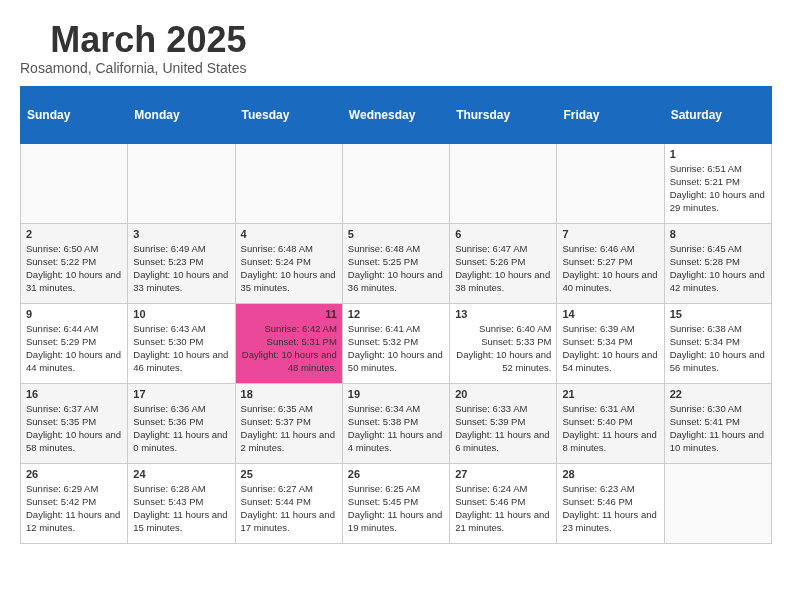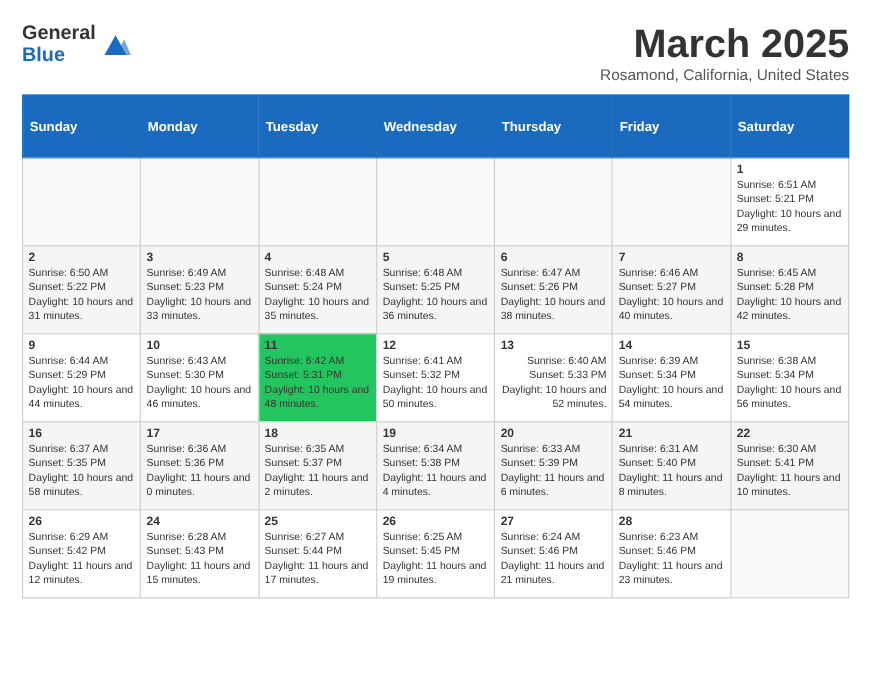--- a/index.html
+++ b/index.html
@@ -101,30 +101,20 @@
     }
     .calendar thead tr th {
       background-color: #1a6bbf;
     }
   </style>
 </head>
 <body>
 
 <div class="page">
   <div class="header">
-    <div class="logo">
-      <div class="logo-text">
-        <span class="logo-general">General</span>
-        <span class="logo-blue">Blue</span>
-      </div>
-      <svg class="logo-icon" viewBox="0 0 28 28">
-        <polygon points="4,24 14,6 24,24" fill="#1a6bbf"></polygon>
-        <polygon points="14,24 22,10 28,24" fill="#1a6bbf" opacity="0.6"></polygon>
-      </svg>
-    </div>
     <div class="title-block">
       <div class="month-title">March 2025</div>
       <div class="location">Rosamond, California, United States</div>
     </div>
   </div>
 
   <table class="calendar">
     <thead>
       <tr>
       <th>Sunday</th>
@@ -201,21 +191,21 @@
             <div class="day-info" style="white-space: pre-line;">Sunrise: 6:44 AM
 Sunset: 5:29 PM
 Daylight: 10 hours and 44 minutes.</div>
           </td>
           <td style="background-color: rgb(255, 255, 255);">
             <span class="day-num">10</span>
             <div class="day-info" style="white-space: pre-line;">Sunrise: 6:43 AM
 Sunset: 5:30 PM
 Daylight: 10 hours and 46 minutes.</div>
           </td>
-          <td style="background-color: #22c55e;">
+          <td style="background-color: #ec4899; text-align: right;">
             <span class="day-num">11</span>
             <div class="day-info" style="white-space: pre-line;">Sunrise: 6:42 AM
 Sunset: 5:31 PM
 Daylight: 10 hours and 48 minutes.</div>
           </td>
           <td style="background-color: rgb(255, 255, 255);">
             <span class="day-num">12</span>
             <div class="day-info" style="white-space: pre-line;">Sunrise: 6:41 AM
 Sunset: 5:32 PM
 Daylight: 10 hours and 50 minutes.</div>

